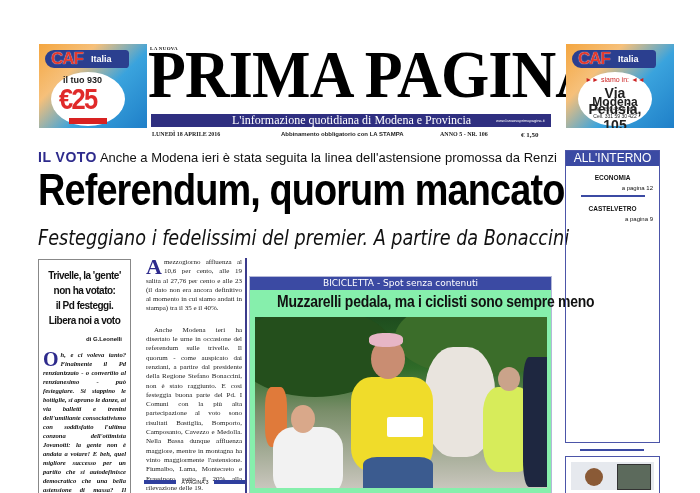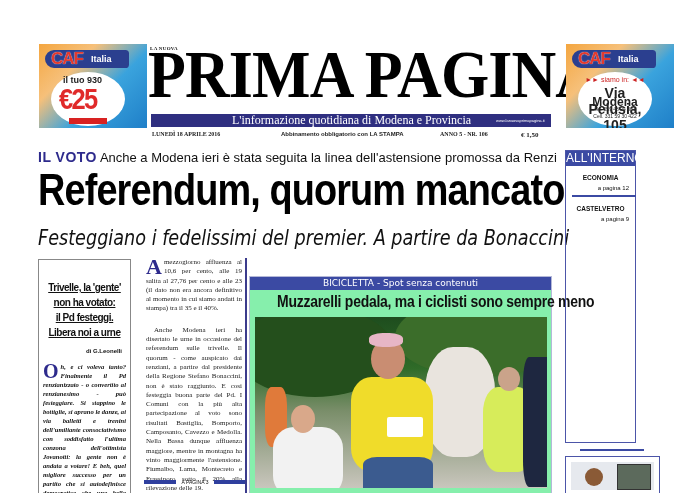--- a/index.html
+++ b/index.html
@@ -49,21 +49,21 @@
   .overline .label { color: #2d2a8c; font-weight: bold; font-size: 14px; letter-spacing: 0.5px; }
   .headline { position: absolute; left: 38px; top: 166px; font: bold 44px "Liberation Sans", sans-serif;
         line-height: 48px; white-space: nowrap; letter-spacing: -1px; transform: scaleX(0.86); transform-origin: left; color: #000; }
   .subhead { position: absolute; left: 38px; top: 226px; font: italic 21px "DejaVu Sans", sans-serif;
         white-space: nowrap; transform: scaleX(0.84); transform-origin: left; color: #111; }
 
   
   .comment-box { position: absolute; left: 38px; top: 259px; width: 93px; height: 240px;
         border: 1px solid #888; padding: 4px; }
   .comment-title { font: bold 10px "Liberation Sans", sans-serif; text-align: center; line-height: 15px;
-        letter-spacing: -0.5px; margin-top: 16px; text-decoration: underline; }
+        letter-spacing: -0.5px; margin-top: 4px; }
   .comment-author { font: bold 6px "Liberation Sans", sans-serif; text-align: right; margin-top: 8px; padding-right: 4px; }
   .comment-body { font: italic bold 6.6px "Liberation Serif", serif; line-height: 9px; margin-top: 8px; text-align: justify; }
   .dropcap { float: left; font: bold 20px "Liberation Serif", serif; color: #2d2a8c; line-height: 18px; margin-right: 2px; }
 
   
   .article { position: absolute; left: 146px; top: 258px; width: 96px; font: 7px "Liberation Serif", serif;
         line-height: 9.3px; text-align: justify; color: #222; }
   .article p { text-indent: 0; }
   .article p + p { text-indent: 8px; margin-top: 12px; }
   .article .dropcap2 { float: left; font: bold 22px "Liberation Serif", serif; color: #2d2a8c; line-height: 18px; margin-right: 2px; }
@@ -80,21 +80,21 @@
         border: 1px solid #b4b8d8; margin-top: 20px; }
   .photo-kicker { height: 13px; background: #3b4aa3; color: #fff; text-align: center;
         font: 9px "DejaVu Sans", sans-serif; line-height: 13px; }
   .photo-headline { text-align: center; font: bold 17px "Liberation Sans", sans-serif; line-height: 24px;
         white-space: nowrap; transform: scaleX(0.82); transform-origin: center; letter-spacing: -0.3px; }
   .photo { position: absolute; left: 5px; top: 40px; width: 292px; height: 171px; overflow: hidden;
         background: linear-gradient(180deg, #1e4d1e 0%, #2f6b28 30%, #7a8e6a 55%, #c9c6bd 100%); }
   .blob { position: absolute; border-radius: 50%; }
 
   
-  .sidebar { position: absolute; left: 565px; top: 150px; width: 71px; height: 293px; border: 1px solid #4c55a8; }
+  .sidebar { position: absolute; left: 565px; top: 150px; width: 95px; height: 293px; border: 1px solid #4c55a8; }
   .sidebar-head { height: 15px; background: #3b4aa3; color: #fff; text-align: center;
         font: 12px "Liberation Sans", sans-serif; line-height: 15px; }
   .sb-item { padding: 0 6px; }
   .sb-cat { font: bold 6.5px "Liberation Sans", sans-serif; text-align: center; margin-top: 8px; }
   .sb-title { font: bold 14px "Liberation Serif", serif; line-height: 16px; margin-top: 5px; letter-spacing: -0.3px; color: #111; }
   .sb-page { font: 6px "Liberation Sans", sans-serif; text-align: right; margin-top: 4px; }
   .sb-rule { width: 64px; height: 2px; background: #3b4aa3; margin: 4px auto 0; }
   .sb-rule-out { position: absolute; left: 580px; top: 449px; width: 64px; height: 2px; background: #3b4aa3; }
   .sb-ad { position: absolute; left: 565px; top: 456px; width: 95px; height: 40px; border: 1px solid #4c55a8; padding: 5px; }
   .sb-ad-inner { width: 100%; height: 100%; background: #e6e9ee; position: relative; }
@@ -140,21 +140,21 @@
   <span class="label">IL VOTO</span><span> Anche a Modena ieri è stata seguita la linea dell'astensione promossa da Renzi</span>
 </div>
 <div class="headline">Referendum, quorum mancato</div>
 <div class="subhead">Festeggiano i fedelissimi del premier. A partire da Bonaccini</div>
 
 <div class="comment-box">
   <div class="comment-title">
     <div>Trivelle, la 'gente'</div>
     <div>non ha votato:</div>
     <div>il Pd festeggi.</div>
-    <div>Libera noi a urne</div>
+    <div>Libera noi a voto</div>
   </div>
   <div class="comment-author">di G.Leonelli</div>
   <div class="comment-body">
     <span class="dropcap">O</span><span>h, e ci voleva tanto? Finalmente il Pd renzianizzato - o convertito al renzianesimo - può festeggiare. Si stappino le bottiglie, si aprano le danze, ai via balletti e trenini dell'umiliante consociativismo con soddisfatto l'ultima conzona dell'ottimista Jovanotti: la gente non è andata a votare! E beh, quel migliore successo per un partito che si autodefinisce democratico che una bella astensione di massa? Il referendum sulle trivelle non ha rag-</span>
   </div>
 </div>
 
 <div class="article">
   <p><span class="dropcap2">A</span><span>mezzogiorno affluenza al 10,6 per cento, alle 19 salita al 27,76 per cento e alle 23 (il dato non era ancora definitivo al momento in cui siamo andati in stampa) tra il 35 e il 40%.</span></p>
   <p>Anche Modena ieri ha disertato le urne in occasione del referendum sulle trivelle. Il quorum - come auspicato dai renziani, a partire dal presidente della Regione Stefano Bonaccini, non è stato raggiunto. E così festeggia buona parte del Pd. I Comuni con la più alta partecipazione al voto sono risultati Bastiglia, Bomporto, Camposanto, Cavezzo e Medolla. Nella Bassa dunque affluenza maggiore, mentre in montagna ha vinto maggiormente l'astensione. Fiumalbo, Lama, Montecreto e Frassinoro sotto il 20% alla rilevazione delle 19.</p>

